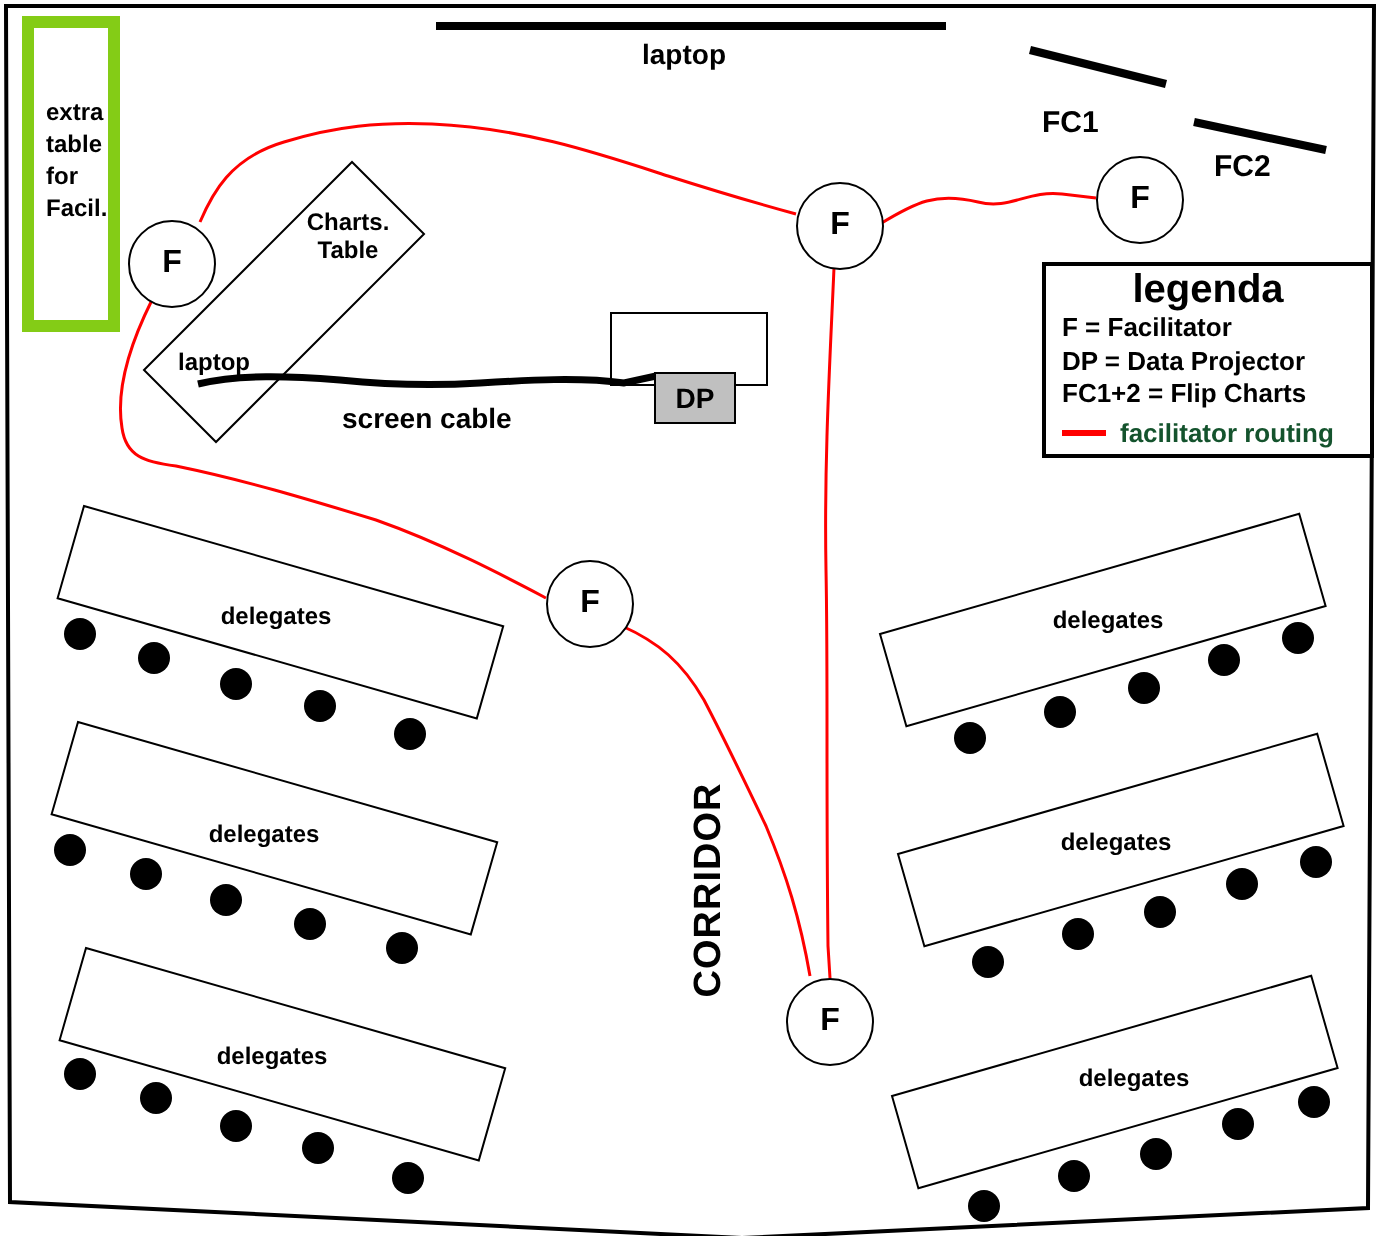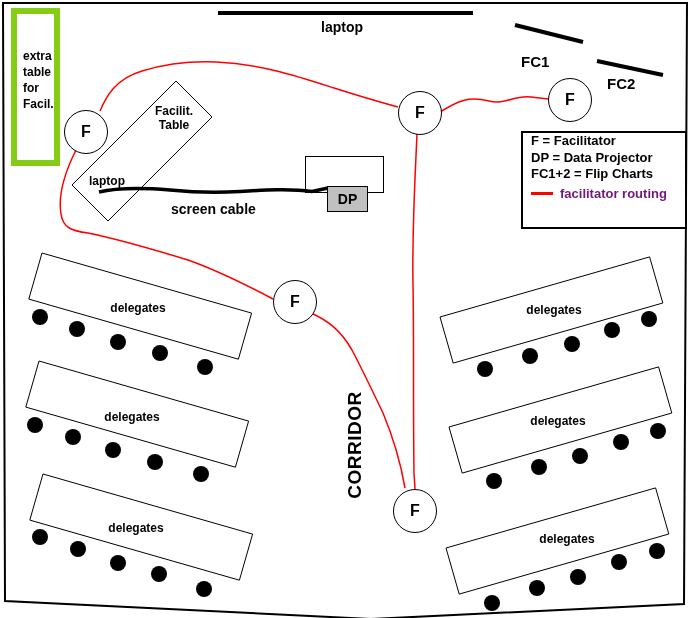--- a/index.html
+++ b/index.html
@@ -27,21 +27,21 @@
     border:1px solid #000;box-sizing:border-box;background:#c0c0c0;
     display:flex;align-items:center;justify-content:center;font-weight:bold;font-size:14px;margin-top:23px;}
   .legend{
     position:absolute;left:521px;top:131px;width:166px;height:98px;border:2px solid #000;
     box-sizing:border-box;background:#fff;
   }
   .legend-title{text-align:center;font-weight:bold;font-size:20px;line-height:22px;margin-top:1px;}
   .legend-item{font-weight:bold;font-size:13px;line-height:16.5px;padding-left:8px;white-space:nowrap;}
   .legend-routing{display:flex;align-items:center;gap:7px;padding-left:8px;margin-top:3px;}
   .legend-routing .dash{width:22px;height:3px;background:#ff0000;}
-  .legend-routing .txt{color:#701a75;font-weight:bold;font-size:13px;white-space:nowrap;}
+  .legend-routing .txt{color:#14532d;font-weight:bold;font-size:13px;white-space:nowrap;}
   .deleg{position:absolute;width:80px;text-align:center;font-weight:bold;font-size:12px;}
   .corridor{
     position:absolute;left:299px;top:435px;width:110px;height:20px;text-align:center;
     font-weight:bold;font-size:19px;letter-spacing:.5px;transform:rotate(-90deg);
   }
 </style>
 </head>
 <body>
 
 <div class="stage">
@@ -118,36 +118,37 @@
     <div>table</div>
     <div>for</div>
     <div>Facil.</div>
   </div>
 
   <div class="lbl" style="left:321px;top:19px;font-size:14px;">laptop</div>
   <div class="lbl" style="left:521px;top:42px;font-size:15px;margin-top:11px;">FC1</div>
   <div class="lbl" style="left:607px;top:75px;font-size:15px;">FC2</div>
 
   <div class="facil-table-lbl">
-    <div>Facilit.</div>
+    <div>Charts.</div>
     <div>Table</div>
   </div>
   <div class="lbl" style="left:89px;top:174px;font-size:12px;">laptop</div>
   <div class="lbl" style="left:171px;top:201px;font-size:14px;">screen cable</div>
 
   <div class="dp-outer"></div>
   <div class="dp-inner">DP</div>
 
   <div class="f-circle" style="left:64px;top:110px;">F</div>
   <div class="f-circle" style="left:398px;top:91px;">F</div>
   <div class="f-circle" style="left:548px;top:78px;">F</div>
   <div class="f-circle" style="left:273px;top:280px;">F</div>
   <div class="f-circle" style="left:393px;top:489px;">F</div>
 
   <div class="legend">
+    <div class="legend-title">legenda</div>
     <div class="legend-item">F = Facilitator</div>
     <div class="legend-item">DP = Data Projector</div>
     <div class="legend-item">FC1+2 = Flip Charts</div>
     <div class="legend-routing">
       <span class="dash"></span>
       <span class="txt">facilitator routing</span>
     </div>
   </div>
 
   <div class="corridor">CORRIDOR</div>

